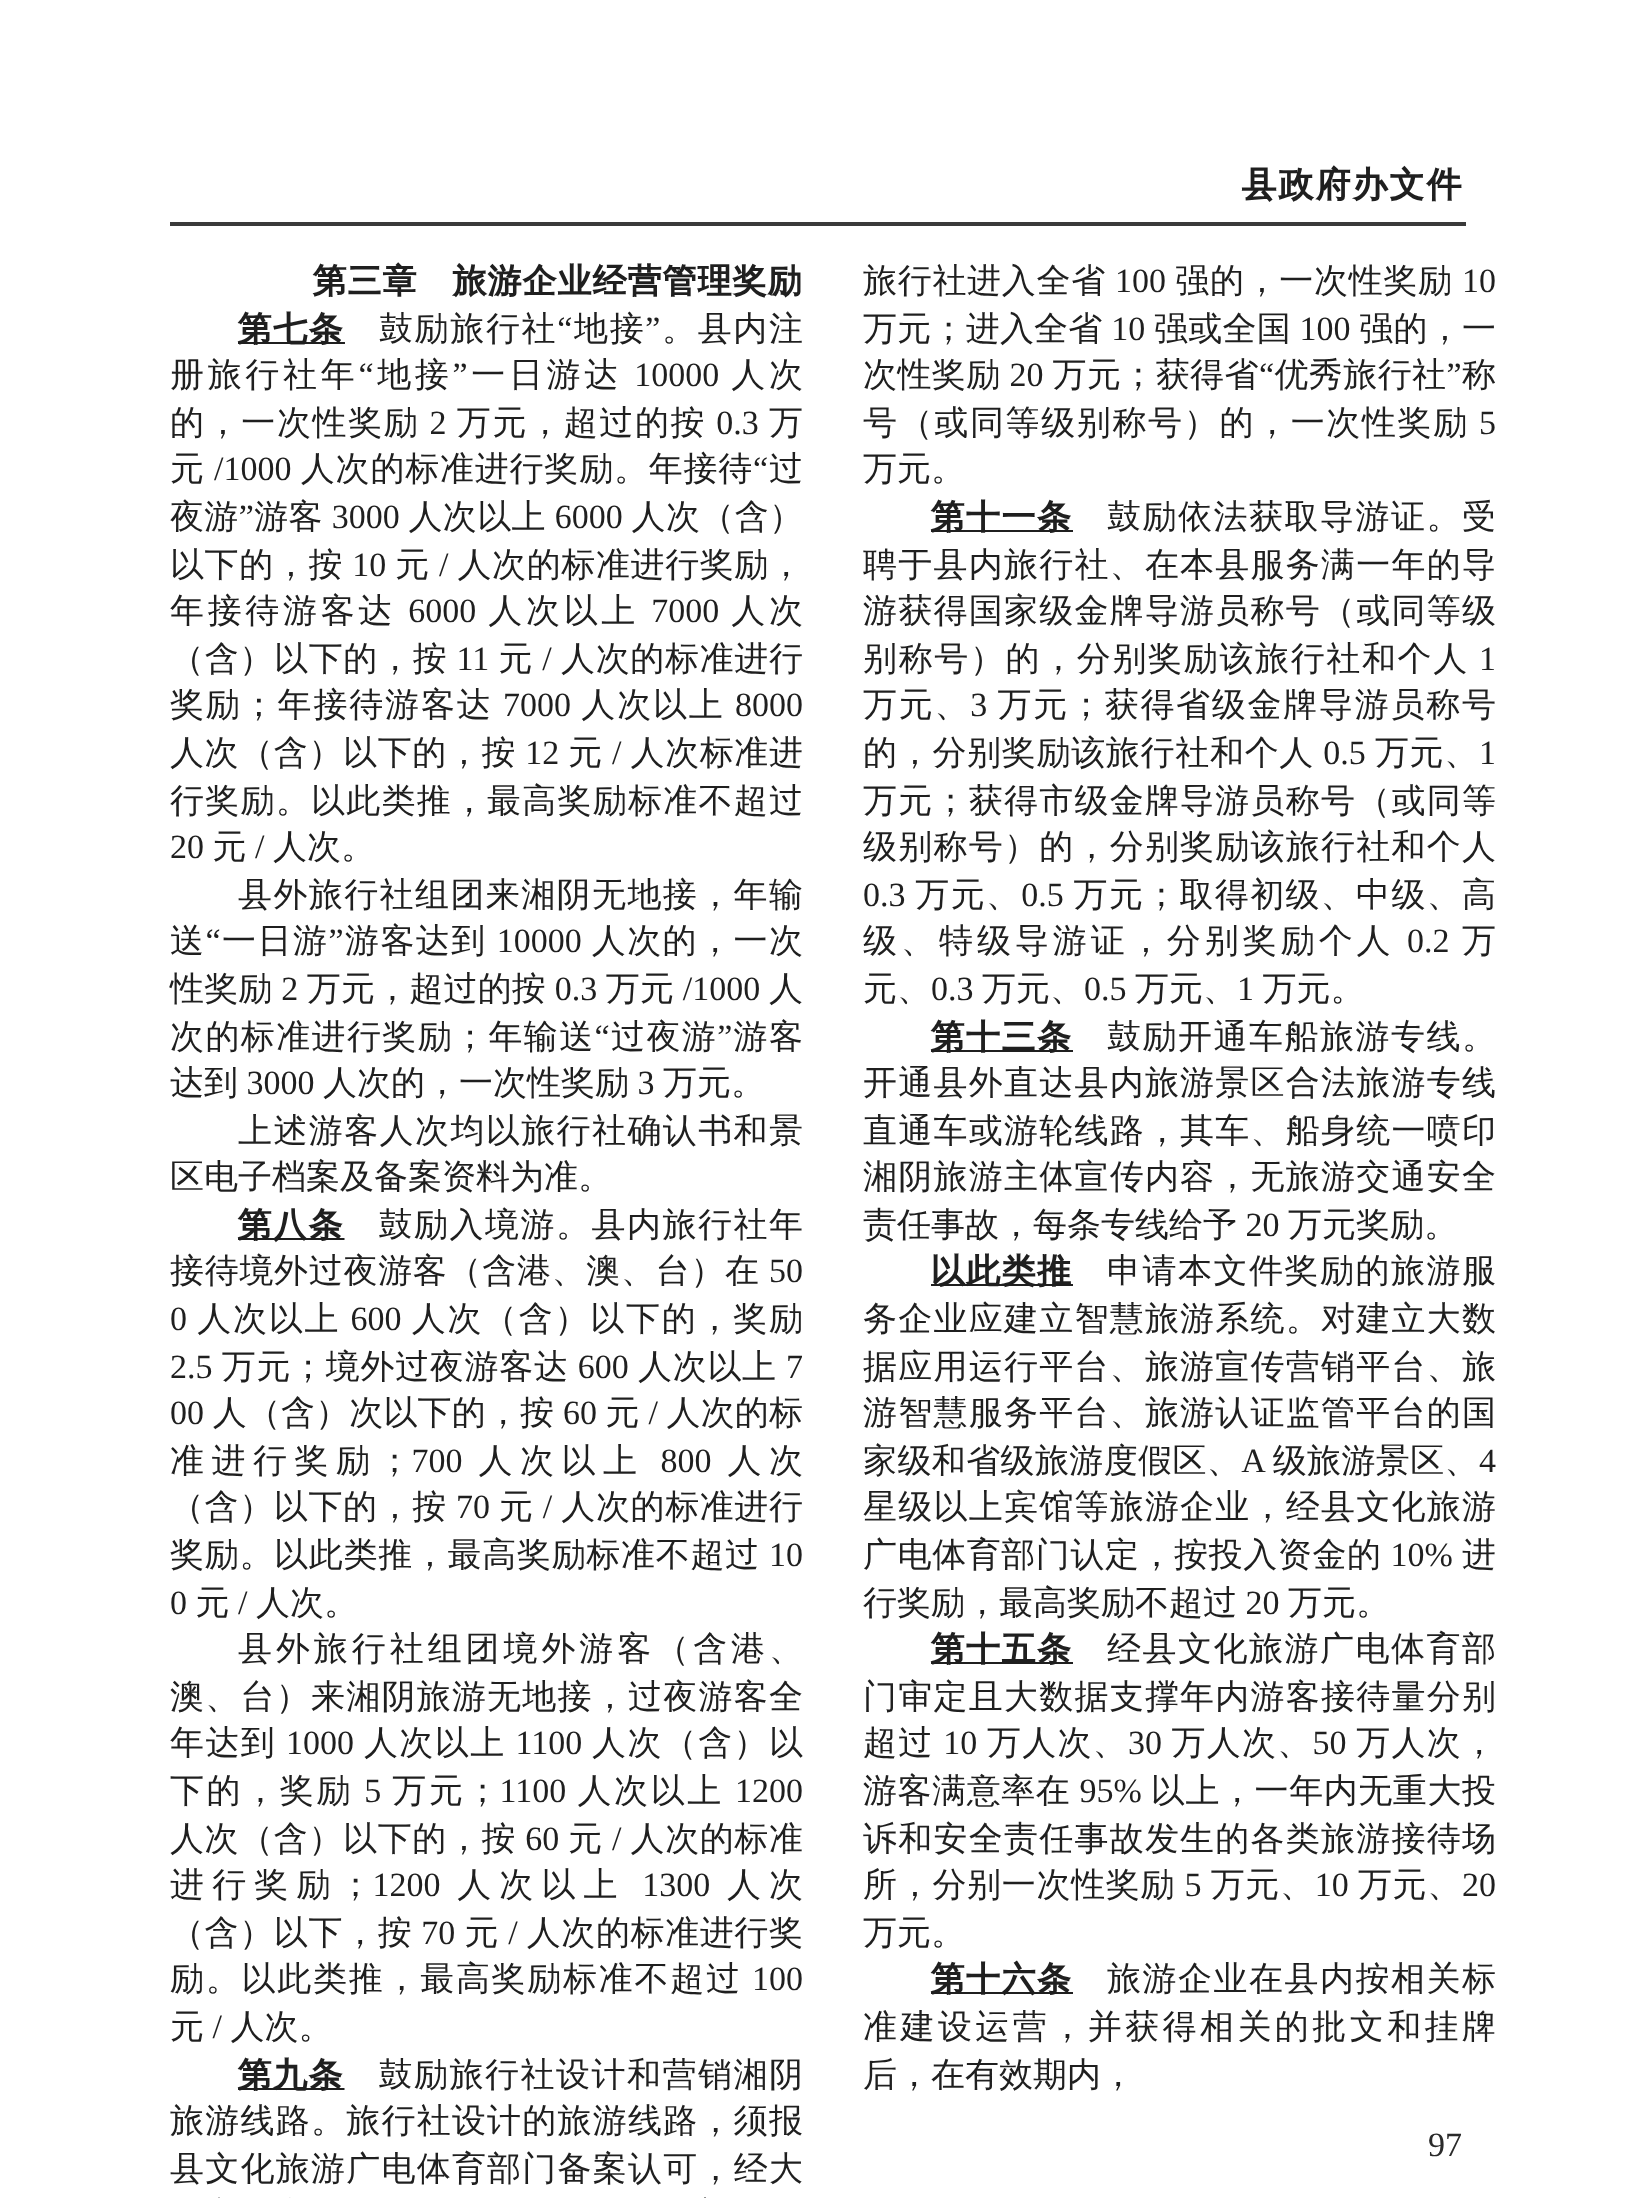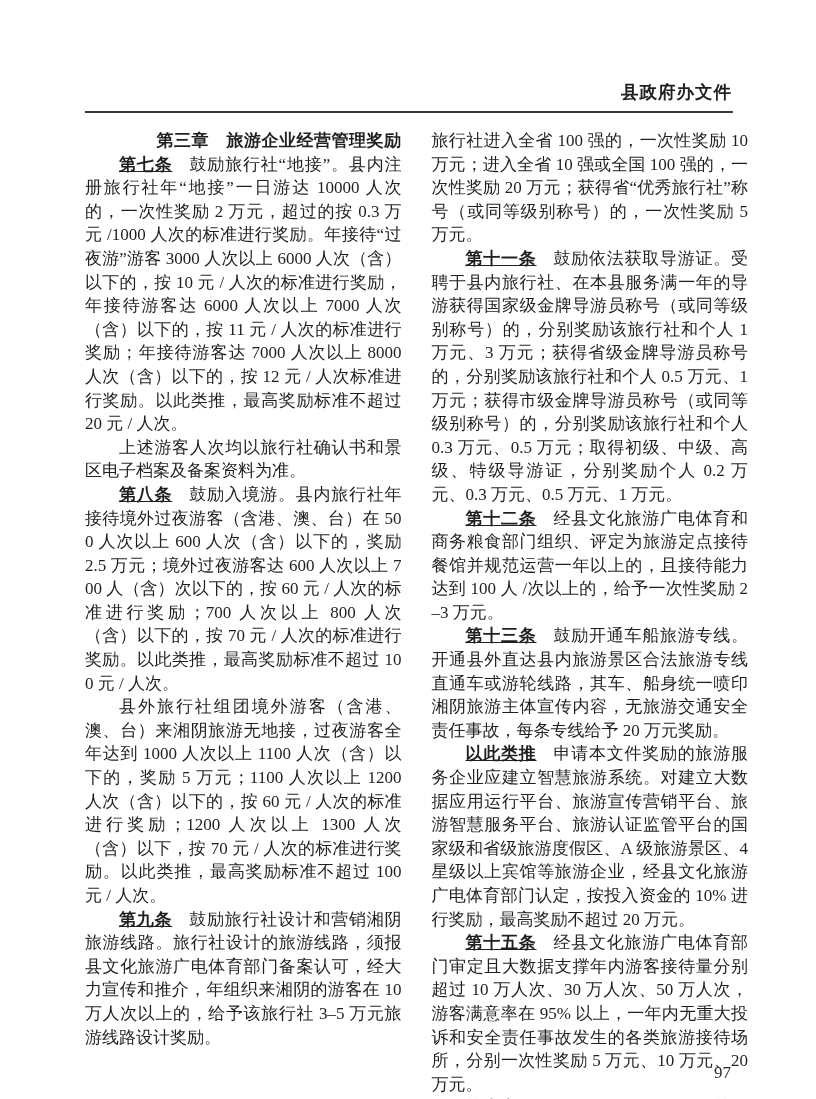--- a/index.html
+++ b/index.html
@@ -93,31 +93,31 @@
   <div class="content">
 
     <div class="doc-header">县政府办文件</div>
     <div class="header-rule"></div>
 
     <div class="columns">
 
       <div class="col">
         <p class="chapter">第三章　旅游企业经营管理奖励</p>
         <p><span class="art">第七条</span><span>鼓励旅行社“地接”。县内注册旅行社年“地接”一日游达 10000 人次的，一次性奖励 2 万元，超过的按 0.3 万元 /1000 人次的标准进行奖励。年接待“过夜游”游客 3000 人次以上 6000 人次（含）以下的，按 10 元 / 人次的标准进行奖励，年接待游客达 6000 人次以上 7000 人次（含）以下的，按 11 元 / 人次的标准进行奖励；年接待游客达 7000 人次以上 8000 人次（含）以下的，按 12 元 / 人次标准进行奖励。以此类推，最高奖励标准不超过 20 元 / 人次。</span></p>
+        <p><span>县外旅行社组团来湘阴无地接，年输送“一日游”游客达到 10000 人次的，一次性奖励 2 万元，超过的按 0.3 万元 /1000 人次的标准进行奖励；年输送“过夜游”游客达到 3000 人次的，一次性奖励 3 万元。</span></p>
         <p><span>上述游客人次均以旅行社确认书和景区电子档案及备案资料为准。</span></p>
         <p><span class="art">第八条</span><span>鼓励入境游。县内旅行社年接待境外过夜游客（含港、澳、台）在 500 人次以上 600 人次（含）以下的，奖励 2.5 万元；境外过夜游客达 600 人次以上 700 人（含）次以下的，按 60 元 / 人次的标准进行奖励；700 人次以上 800 人次（含）以下的，按 70 元 / 人次的标准进行奖励。以此类推，最高奖励标准不超过 100 元 / 人次。</span></p>
         <p><span>县外旅行社组团境外游客（含港、澳、台）来湘阴旅游无地接，过夜游客全年达到 1000 人次以上 1100 人次（含）以下的，奖励 5 万元；1100 人次以上 1200 人次（含）以下的，按 60 元 / 人次的标准进行奖励；1200 人次以上 1300 人次（含）以下，按 70 元 / 人次的标准进行奖励。以此类推，最高奖励标准不超过 100 元 / 人次。</span></p>
         <p><span class="art">第九条</span><span>鼓励旅行社设计和营销湘阴旅游线路。旅行社设计的旅游线路，须报县文化旅游广电体育部门备案认可，经大力宣传和推介，年组织来湘阴的游客在 10 万人次以上的，给予该旅行社 3–5 万元旅游线路设计奖励。</span></p>
 
       </div>
 
       <div class="col">
         <p class="no-indent"><span>旅行社进入全省 100 强的，一次性奖励 10 万元；进入全省 10 强或全国 100 强的，一次性奖励 20 万元；获得省“优秀旅行社”称号（或同等级别称号）的，一次性奖励 5 万元。</span></p>
         <p><span class="art">第十一条</span><span>鼓励依法获取导游证。受聘于县内旅行社、在本县服务满一年的导游获得国家级金牌导游员称号（或同等级别称号）的，分别奖励该旅行社和个人 1 万元、3 万元；获得省级金牌导游员称号的，分别奖励该旅行社和个人 0.5 万元、1 万元；获得市级金牌导游员称号（或同等级别称号）的，分别奖励该旅行社和个人 0.3 万元、0.5 万元；取得初级、中级、高级、特级导游证，分别奖励个人 0.2 万元、0.3 万元、0.5 万元、1 万元。</span></p>
-        <p><span class="art">第十二条</span><span>经县文化旅游广电体育和商务粮食部门组织、评定为旅游定点接待餐馆并规范运营一年以上的，且接待能力达到 100 人 /次以上的，给予一次性奖励 2–3 万元。</span></p>
         <p><span class="art">第十三条</span><span>鼓励开通车船旅游专线。开通县外直达县内旅游景区合法旅游专线直通车或游轮线路，其车、船身统一喷印湘阴旅游主体宣传内容，无旅游交通安全责任事故，每条专线给予 20 万元奖励。</span></p>
         <p><span class="art">以此类推</span><span>申请本文件奖励的旅游服务企业应建立智慧旅游系统。对建立大数据应用运行平台、旅游宣传营销平台、旅游智慧服务平台、旅游认证监管平台的国家级和省级旅游度假区、A 级旅游景区、4 星级以上宾馆等旅游企业，经县文化旅游广电体育部门认定，按投入资金的 10% 进行奖励，最高奖励不超过 20 万元。</span></p>
         <p><span class="art">第十五条</span><span>经县文化旅游广电体育部门审定且大数据支撑年内游客接待量分别超过 10 万人次、30 万人次、50 万人次，游客满意率在 95% 以上，一年内无重大投诉和安全责任事故发生的各类旅游接待场所，分别一次性奖励 5 万元、10 万元、20 万元。</span></p>
         <p><span class="art">第十六条</span><span>旅游企业在县内按相关标准建设运营，并获得相关的批文和挂牌后，在有效期内，</span></p>
       </div>
 
     </div>
   </div>
 
   <div class="page-number">97</div>

